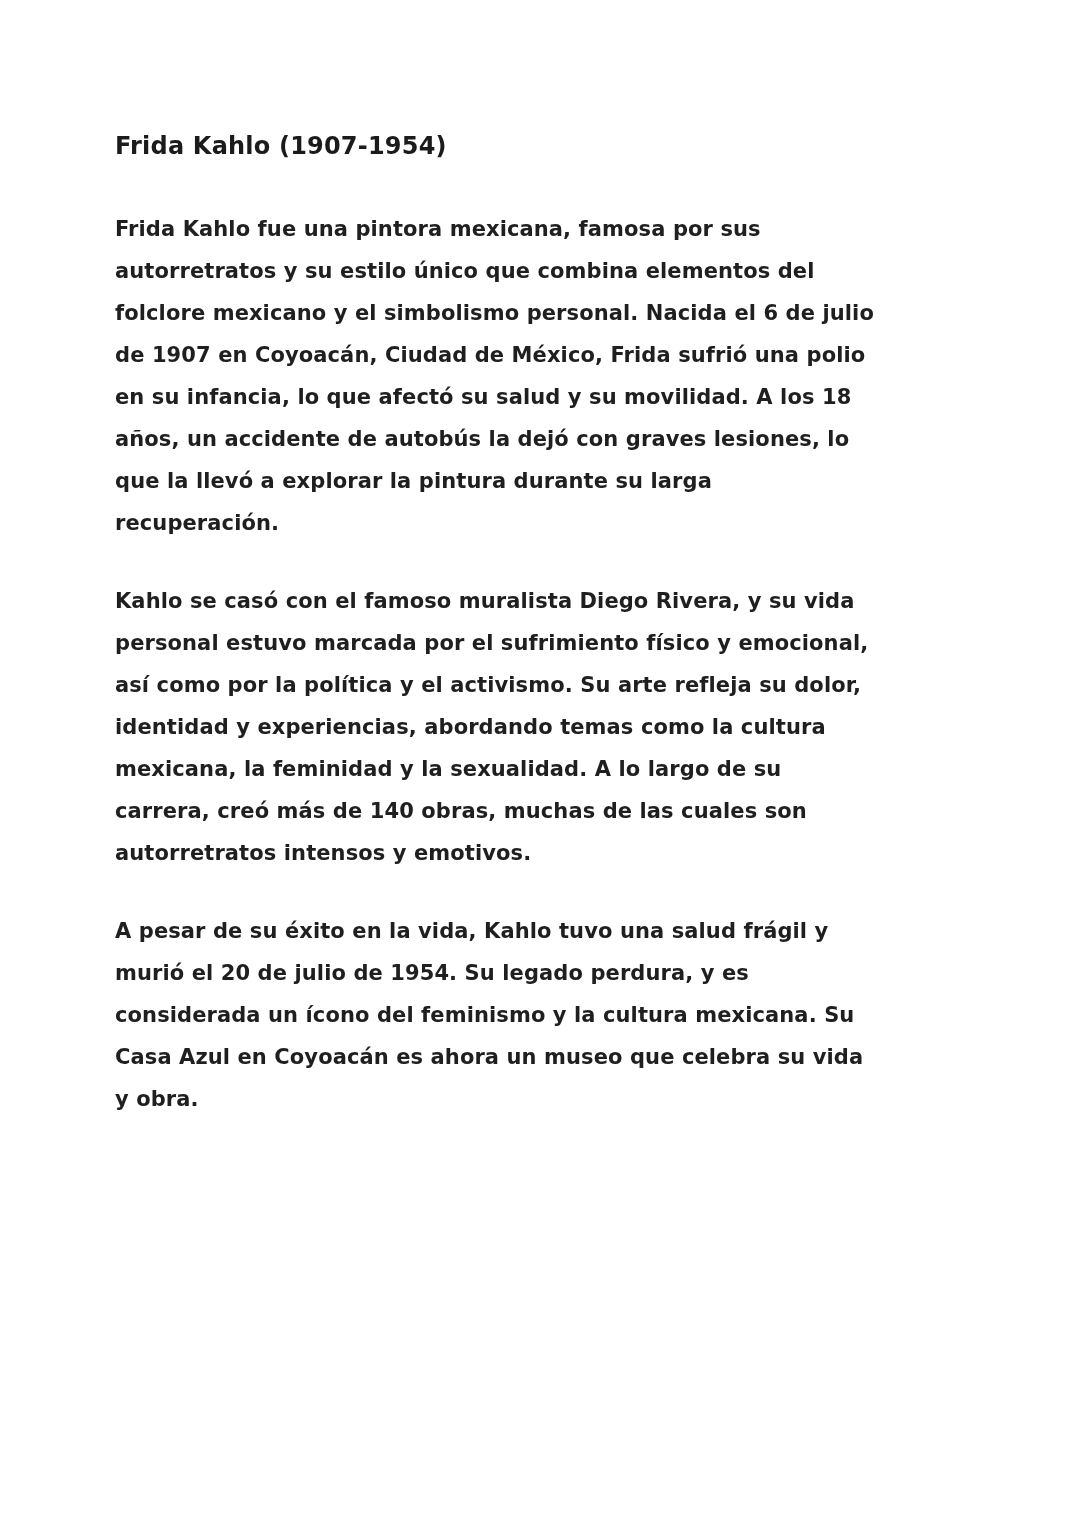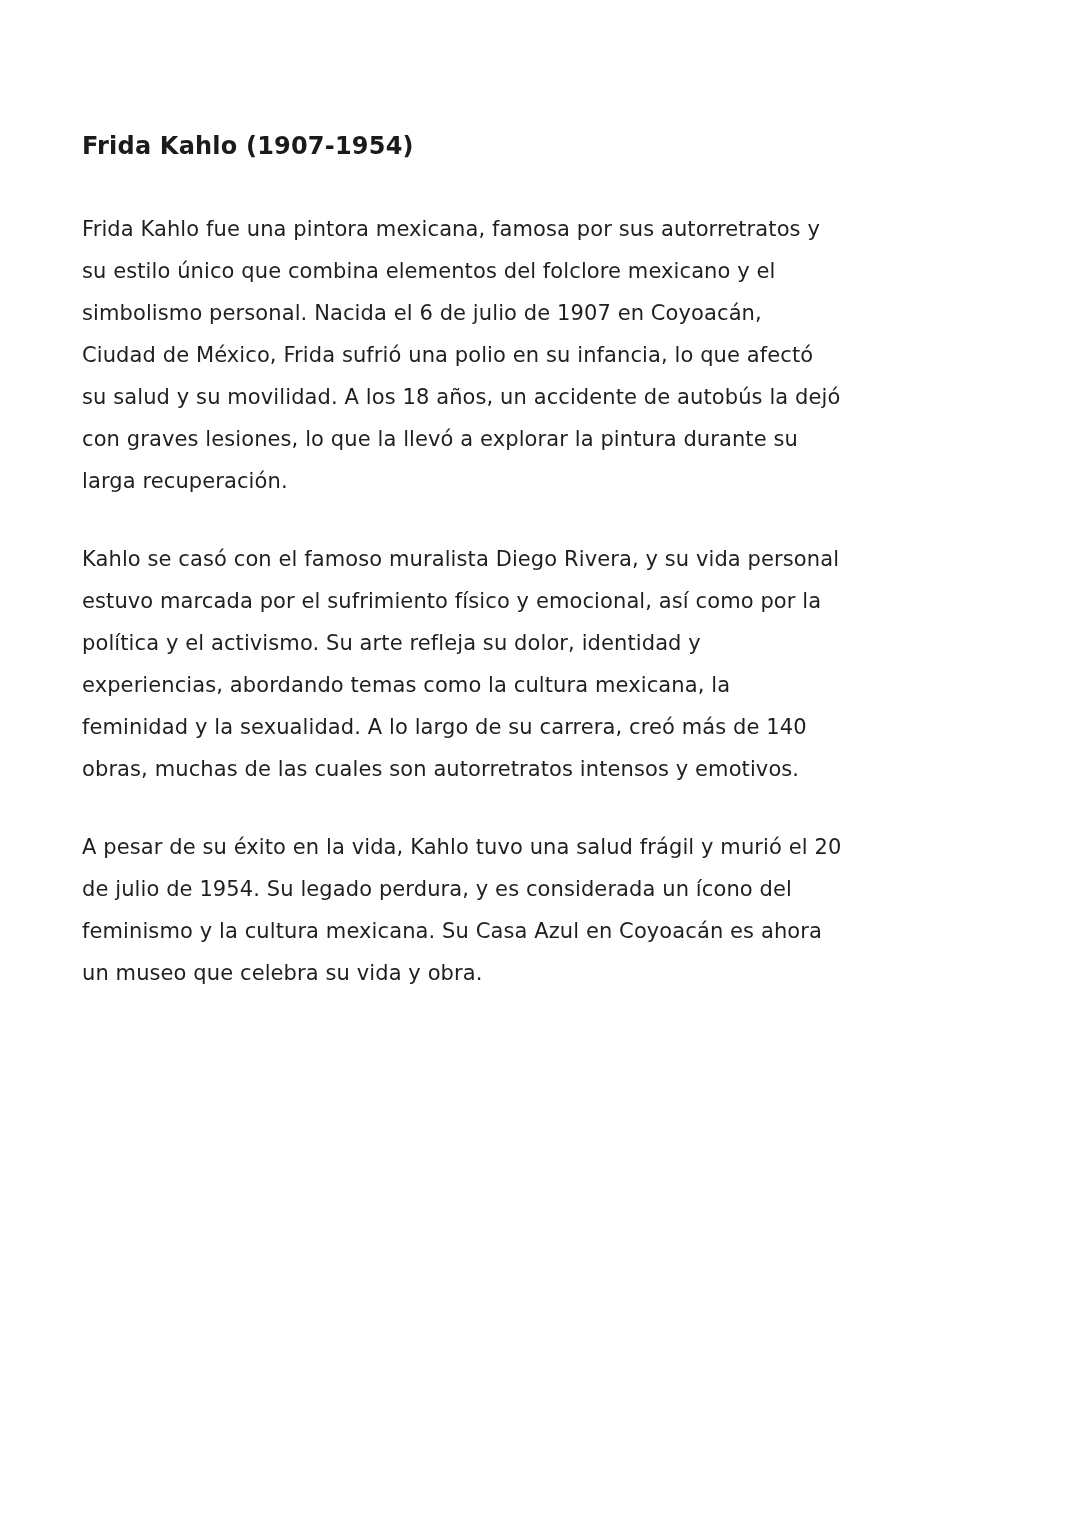--- a/index.html
+++ b/index.html
@@ -6,36 +6,36 @@
     margin: 0;
     padding: 0;
     background: #ffffff;
   }
   .page {
     position: relative;
     width: 1080px;
     height: 1310px;
     background: #ffffff;
     box-sizing: border-box;
-    padding: 130px 130px 0 82px;
+    padding: 130px 130px 0 115px;
     font-family: "DejaVu Sans", "Liberation Sans", sans-serif;
     color: #1f1f1f;
     overflow: hidden;
   }
   .doc-heading {
     font-size: 24px;
     font-weight: 700;
     line-height: 1.35;
     margin: 0 0 46px 0;
     color: #1b1b1b;
     letter-spacing: 0.2px;
   }
   .doc-paragraph {
     font-size: 21px;
-    font-weight: 400;
+    font-weight: 700;
     line-height: 42px;
     margin: 0 0 36px 0;
     max-width: 760px;
     letter-spacing: 0.1px;
     color: #1f1f1f;
   }
 </style>
 </head>
 <body>
 

